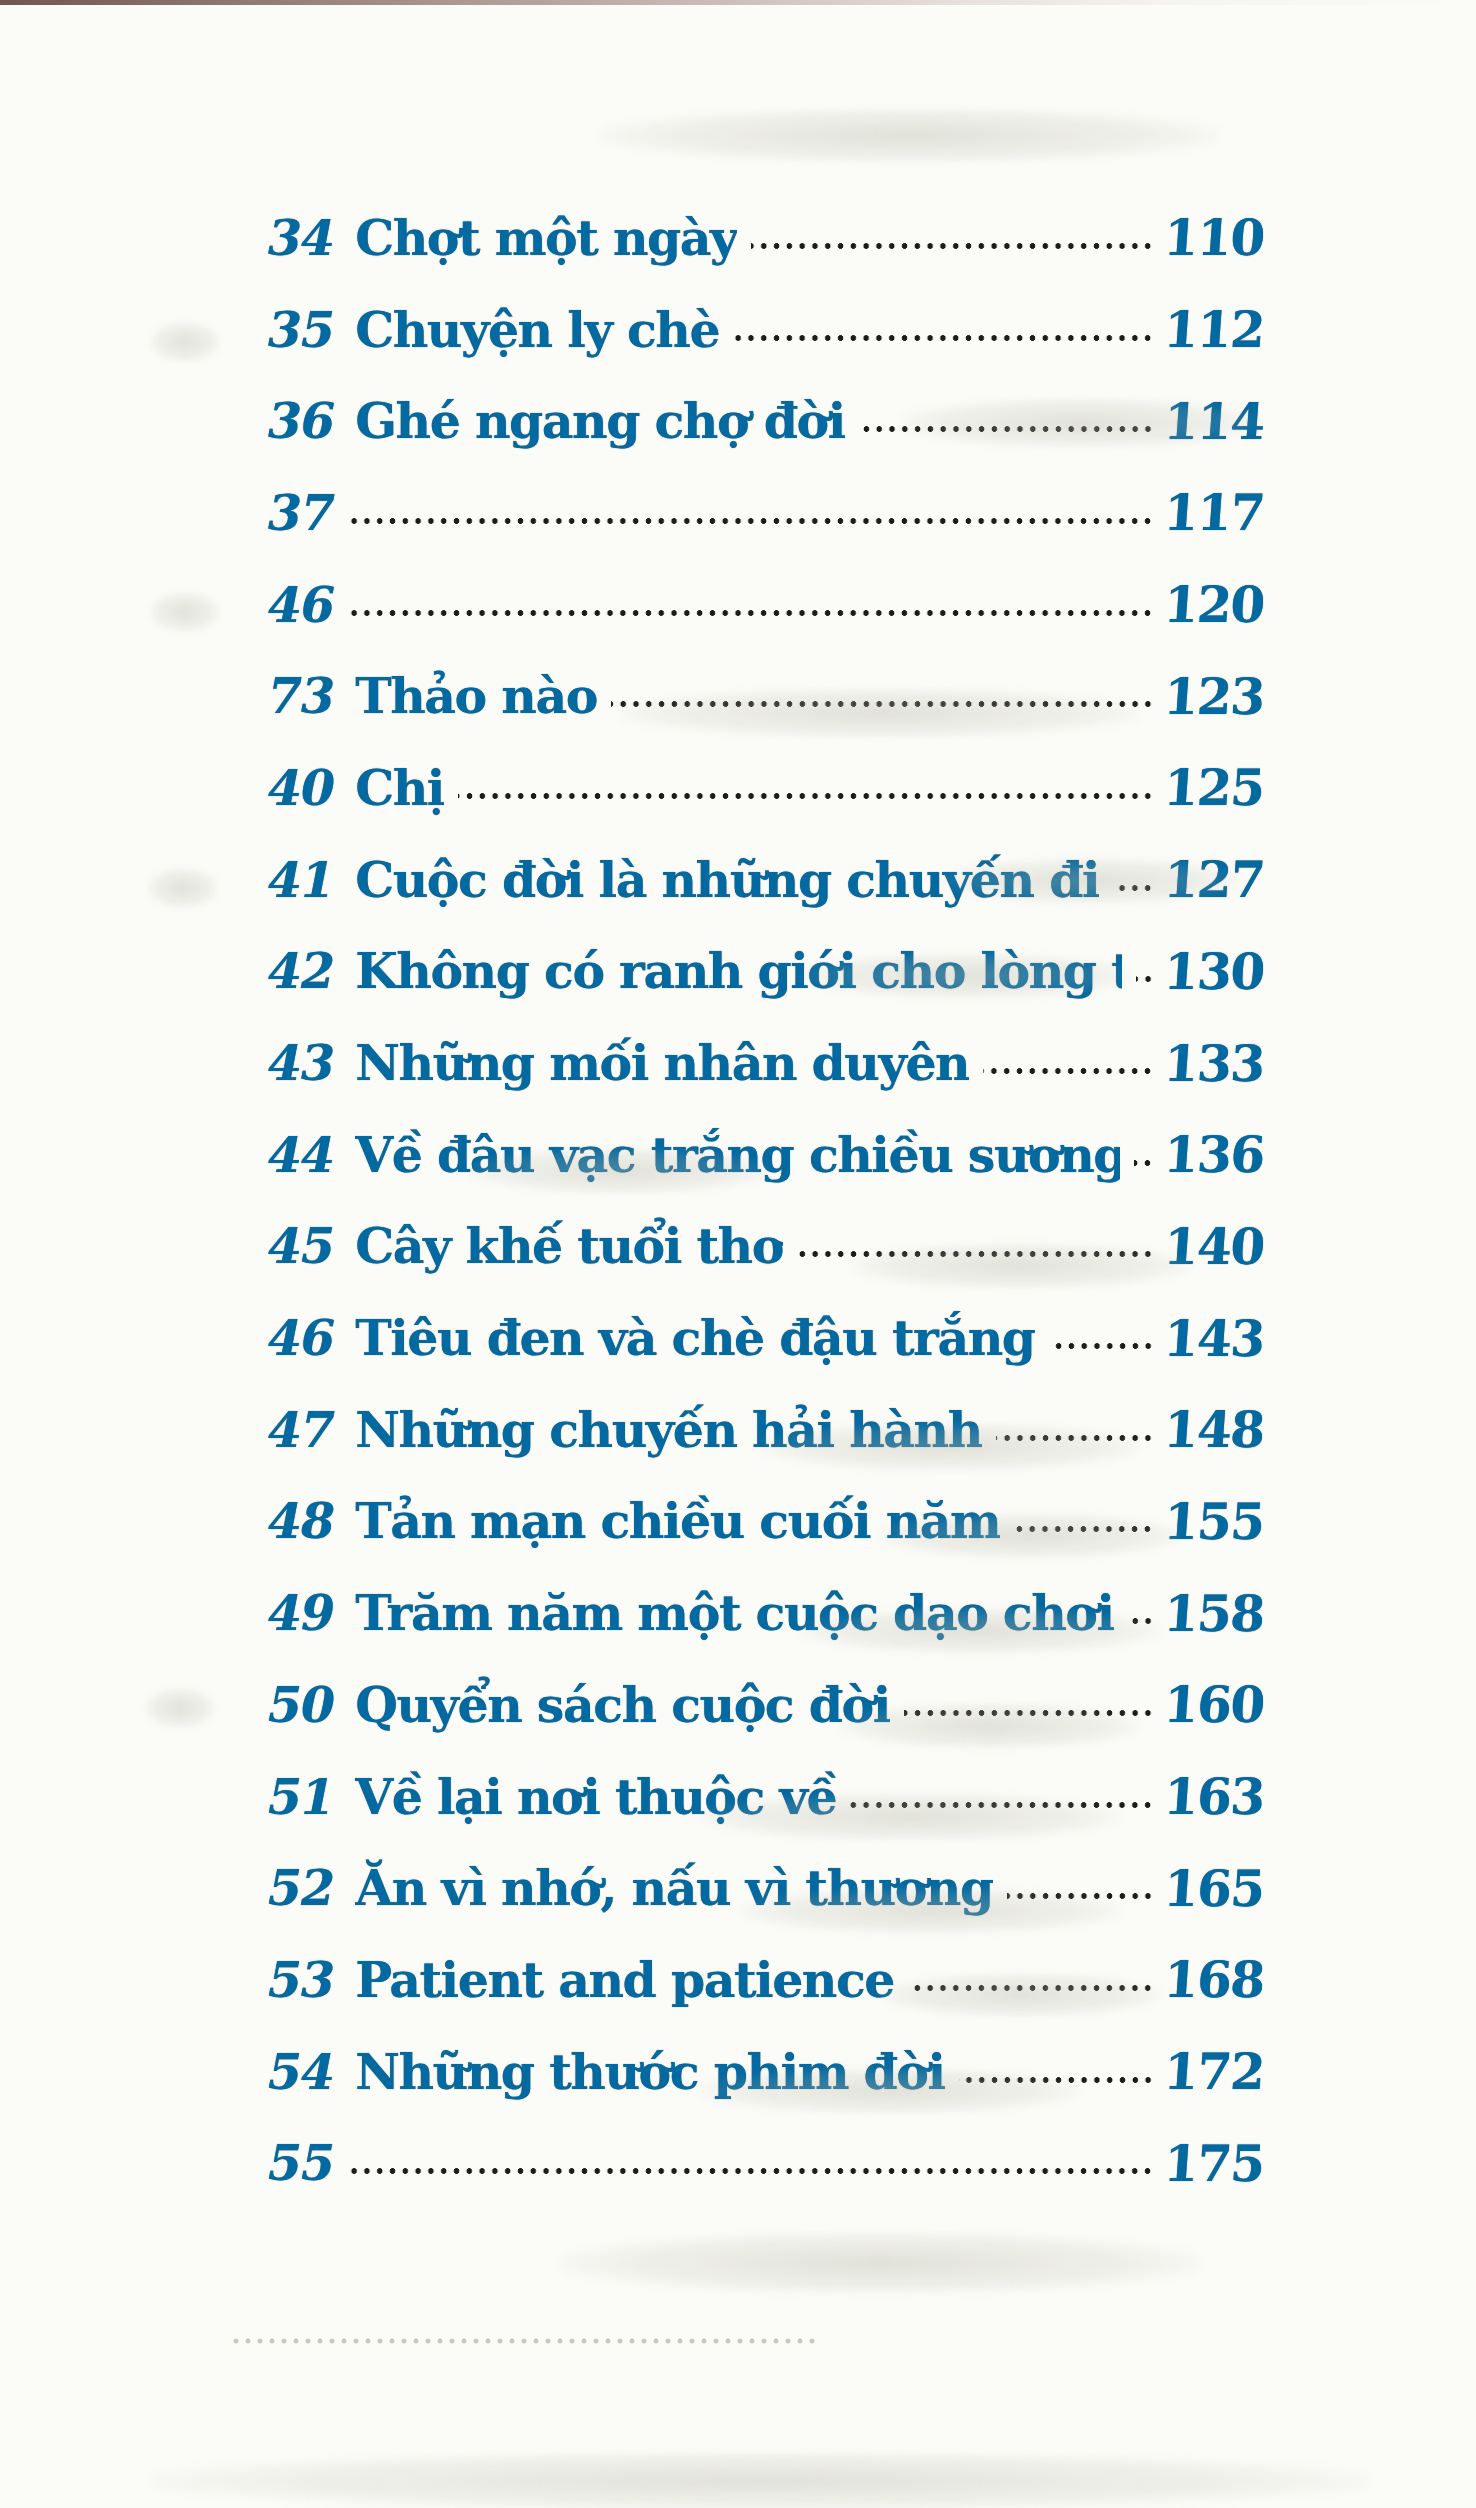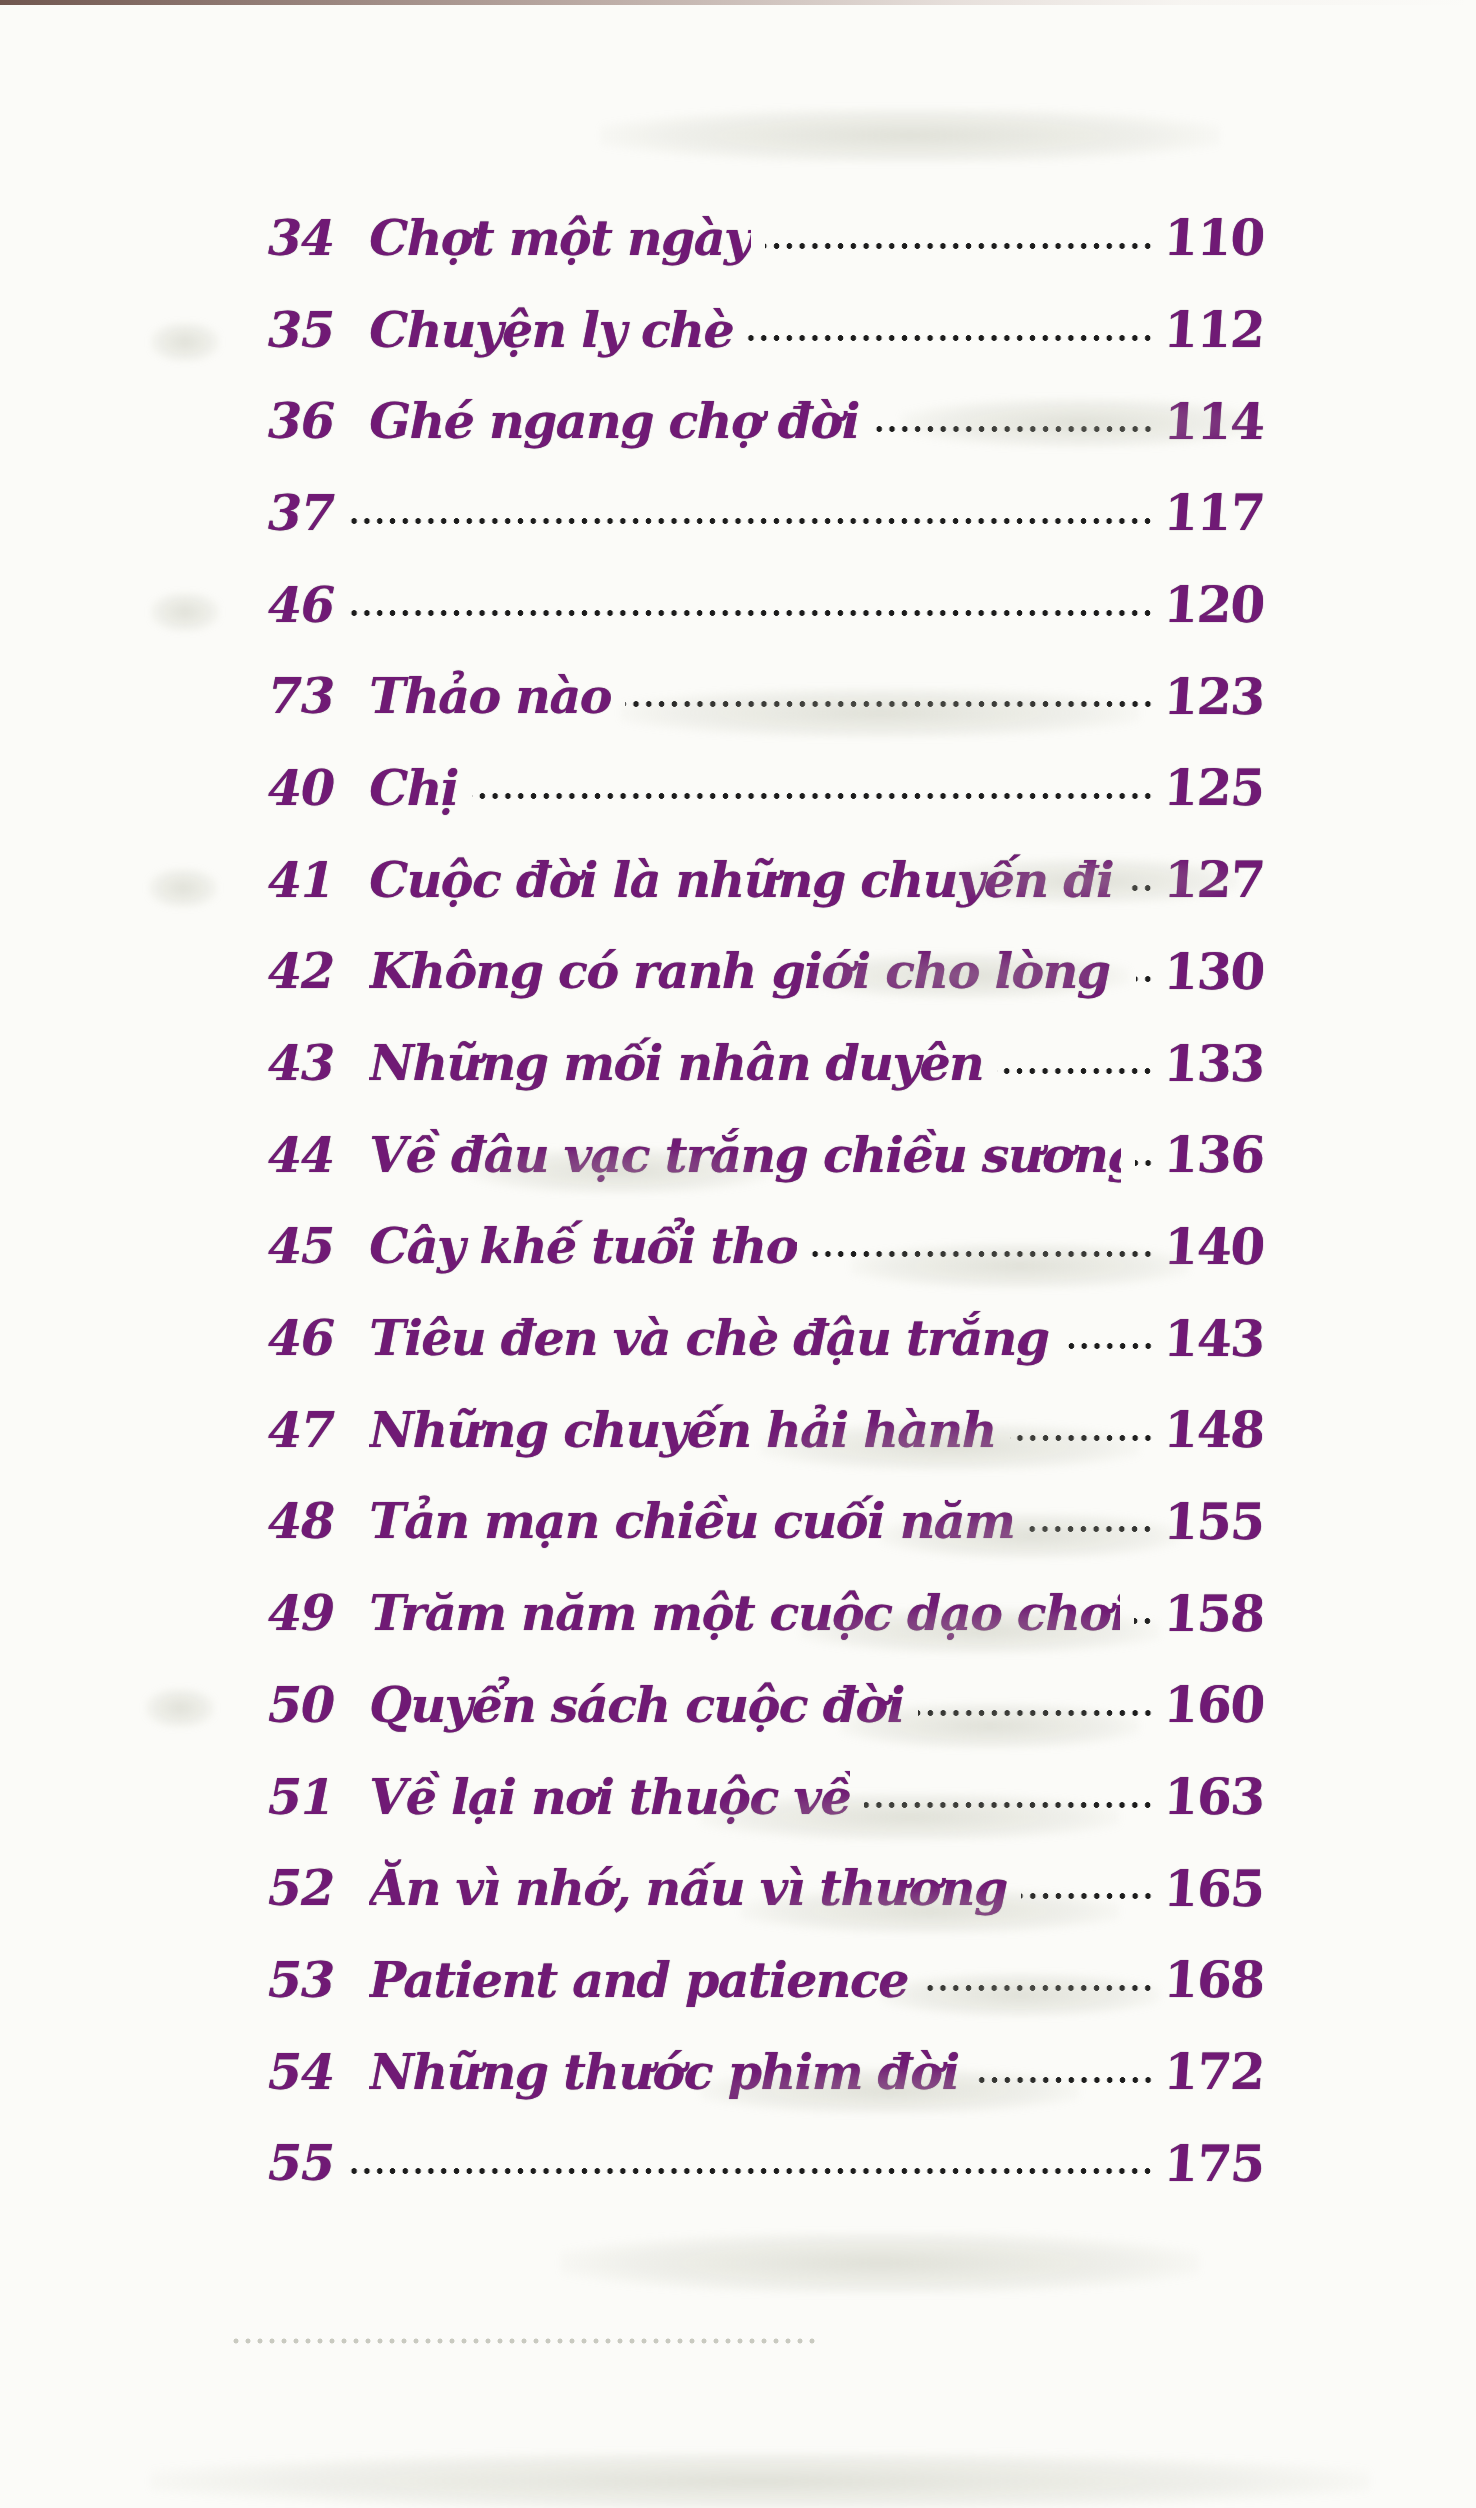--- a/index.html
+++ b/index.html
@@ -2,21 +2,21 @@
 <html><head>
 <meta charset="utf-8">
 <style>
   html,body{margin:0;padding:0;background:#ffffff;}
   .page{
     position:relative;
     width:1476px;height:2508px;
     background:#fbfbf8;
     overflow:hidden;
     font-family:"DejaVu Serif","Liberation Serif",serif;
-    color:#701a75;
+    color:#0369a1;
   }
   
   .top-edge{
     position:absolute;top:0;left:0;width:100%;height:5px;
     background:linear-gradient(90deg,
       rgba(88,58,50,.85) 0%,
       rgba(110,74,64,.45) 40%,
       rgba(140,100,90,.18) 65%,
       rgba(160,120,110,.05) 80%,
       rgba(160,120,110,0) 100%);
@@ -36,22 +36,21 @@
     text-shadow:0 0 1px rgba(26,26,26,.65);
   }
   .num{
     flex:0 0 54px;
     font-style:italic;
     font-size:49px;
     letter-spacing:-1px;
   }
   .title{
     flex:0 1 auto;
-    margin-left:35px;
-    font-style:italic;
+    margin-left:21px;
     font-size:49px;
     letter-spacing:-1.5px;
     overflow:hidden;
   }
   .leader{
     flex:1 1 20px;
     height:8px;
     margin:0 10px 0 14px;
     transform:translateY(8px);
     background-image:radial-gradient(circle, #1c1c1c 2.6px, rgba(28,28,28,0) 3.1px);

